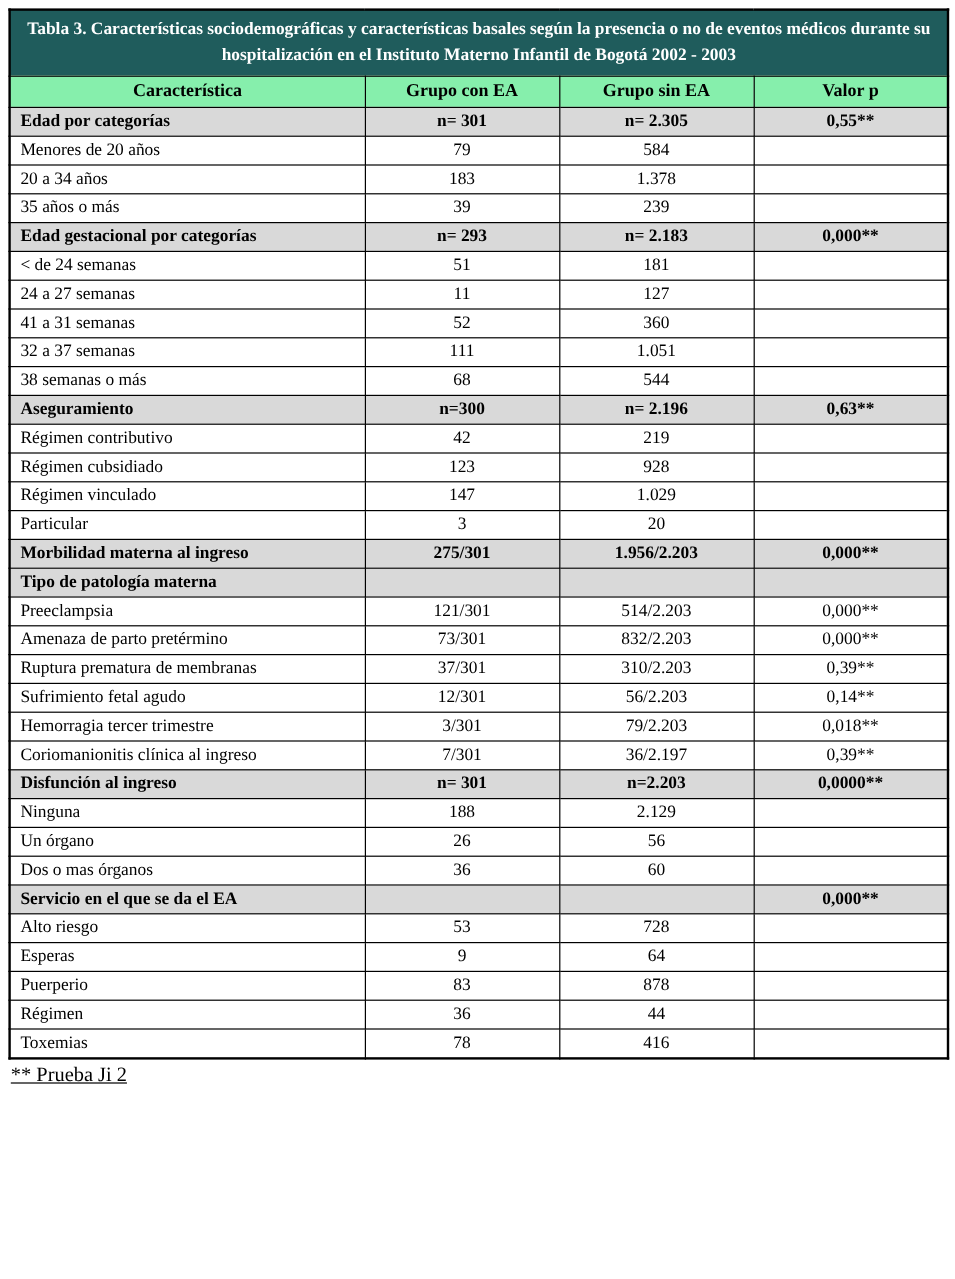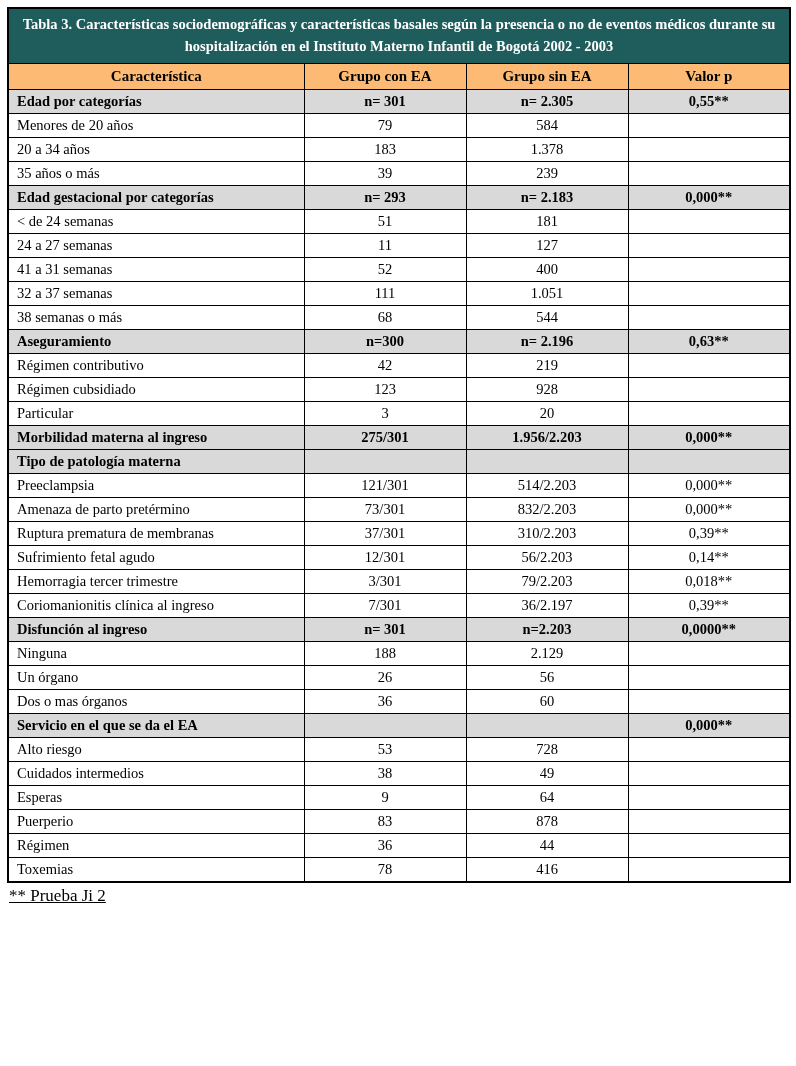--- a/index.html
+++ b/index.html
@@ -35,21 +35,21 @@
     font-size: 14.5px;
     line-height: 1.5;
     padding: 5px 12px;
     border: 1px solid #000000;
   }
   tr.header-row th {
     font-weight: bold;
     text-align: center;
     font-size: 15px;
     padding: 4px 4px;
-    background: #fdba74;
+    background: #86efac;
     height: 18px;
   }
   td {
     font-size: 14.5px;
     padding: 3px 6px;
     height: 20px;
     overflow: hidden;
     white-space: nowrap;
   }
   td.label-cell {
@@ -131,21 +131,21 @@
         </tr>
         <tr>
           <td class="label-cell">24 a 27 semanas</td>
           <td class="num-cell">11</td>
           <td class="num-cell">127</td>
           <td class="num-cell"></td>
         </tr>
         <tr>
           <td class="label-cell">41 a 31 semanas</td>
           <td class="num-cell">52</td>
-          <td class="num-cell">400</td>
+          <td class="num-cell">360</td>
           <td class="num-cell"></td>
         </tr>
         <tr>
           <td class="label-cell">32 a 37 semanas</td>
           <td class="num-cell">111</td>
           <td class="num-cell">1.051</td>
           <td class="num-cell"></td>
         </tr>
         <tr>
           <td class="label-cell">38 semanas o más</td>
@@ -165,20 +165,26 @@
           <td class="num-cell">219</td>
           <td class="num-cell"></td>
         </tr>
         <tr>
           <td class="label-cell">Régimen cubsidiado</td>
           <td class="num-cell">123</td>
           <td class="num-cell">928</td>
           <td class="num-cell"></td>
         </tr>
         <tr>
+          <td class="label-cell">Régimen vinculado</td>
+          <td class="num-cell">147</td>
+          <td class="num-cell">1.029</td>
+          <td class="num-cell"></td>
+        </tr>
+        <tr>
           <td class="label-cell">Particular</td>
           <td class="num-cell">3</td>
           <td class="num-cell">20</td>
           <td class="num-cell"></td>
         </tr>
         <tr class="section">
           <td class="label-cell">Morbilidad materna al ingreso</td>
           <td class="num-cell">275/301</td>
           <td class="num-cell">1.956/2.203</td>
           <td class="num-cell">0,000**</td>
@@ -252,26 +258,20 @@
         <tr class="section">
           <td class="label-cell">Servicio en el que se da el EA</td>
           <td class="num-cell"></td>
           <td class="num-cell"></td>
           <td class="num-cell">0,000**</td>
         </tr>
         <tr>
           <td class="label-cell">Alto  riesgo</td>
           <td class="num-cell">53</td>
           <td class="num-cell">728</td>
-          <td class="num-cell"></td>
-        </tr>
-        <tr>
-          <td class="label-cell">Cuidados intermedios</td>
-          <td class="num-cell">38</td>
-          <td class="num-cell">49</td>
           <td class="num-cell"></td>
         </tr>
         <tr>
           <td class="label-cell">Esperas</td>
           <td class="num-cell">9</td>
           <td class="num-cell">64</td>
           <td class="num-cell"></td>
         </tr>
         <tr>
           <td class="label-cell">Puerperio</td>

